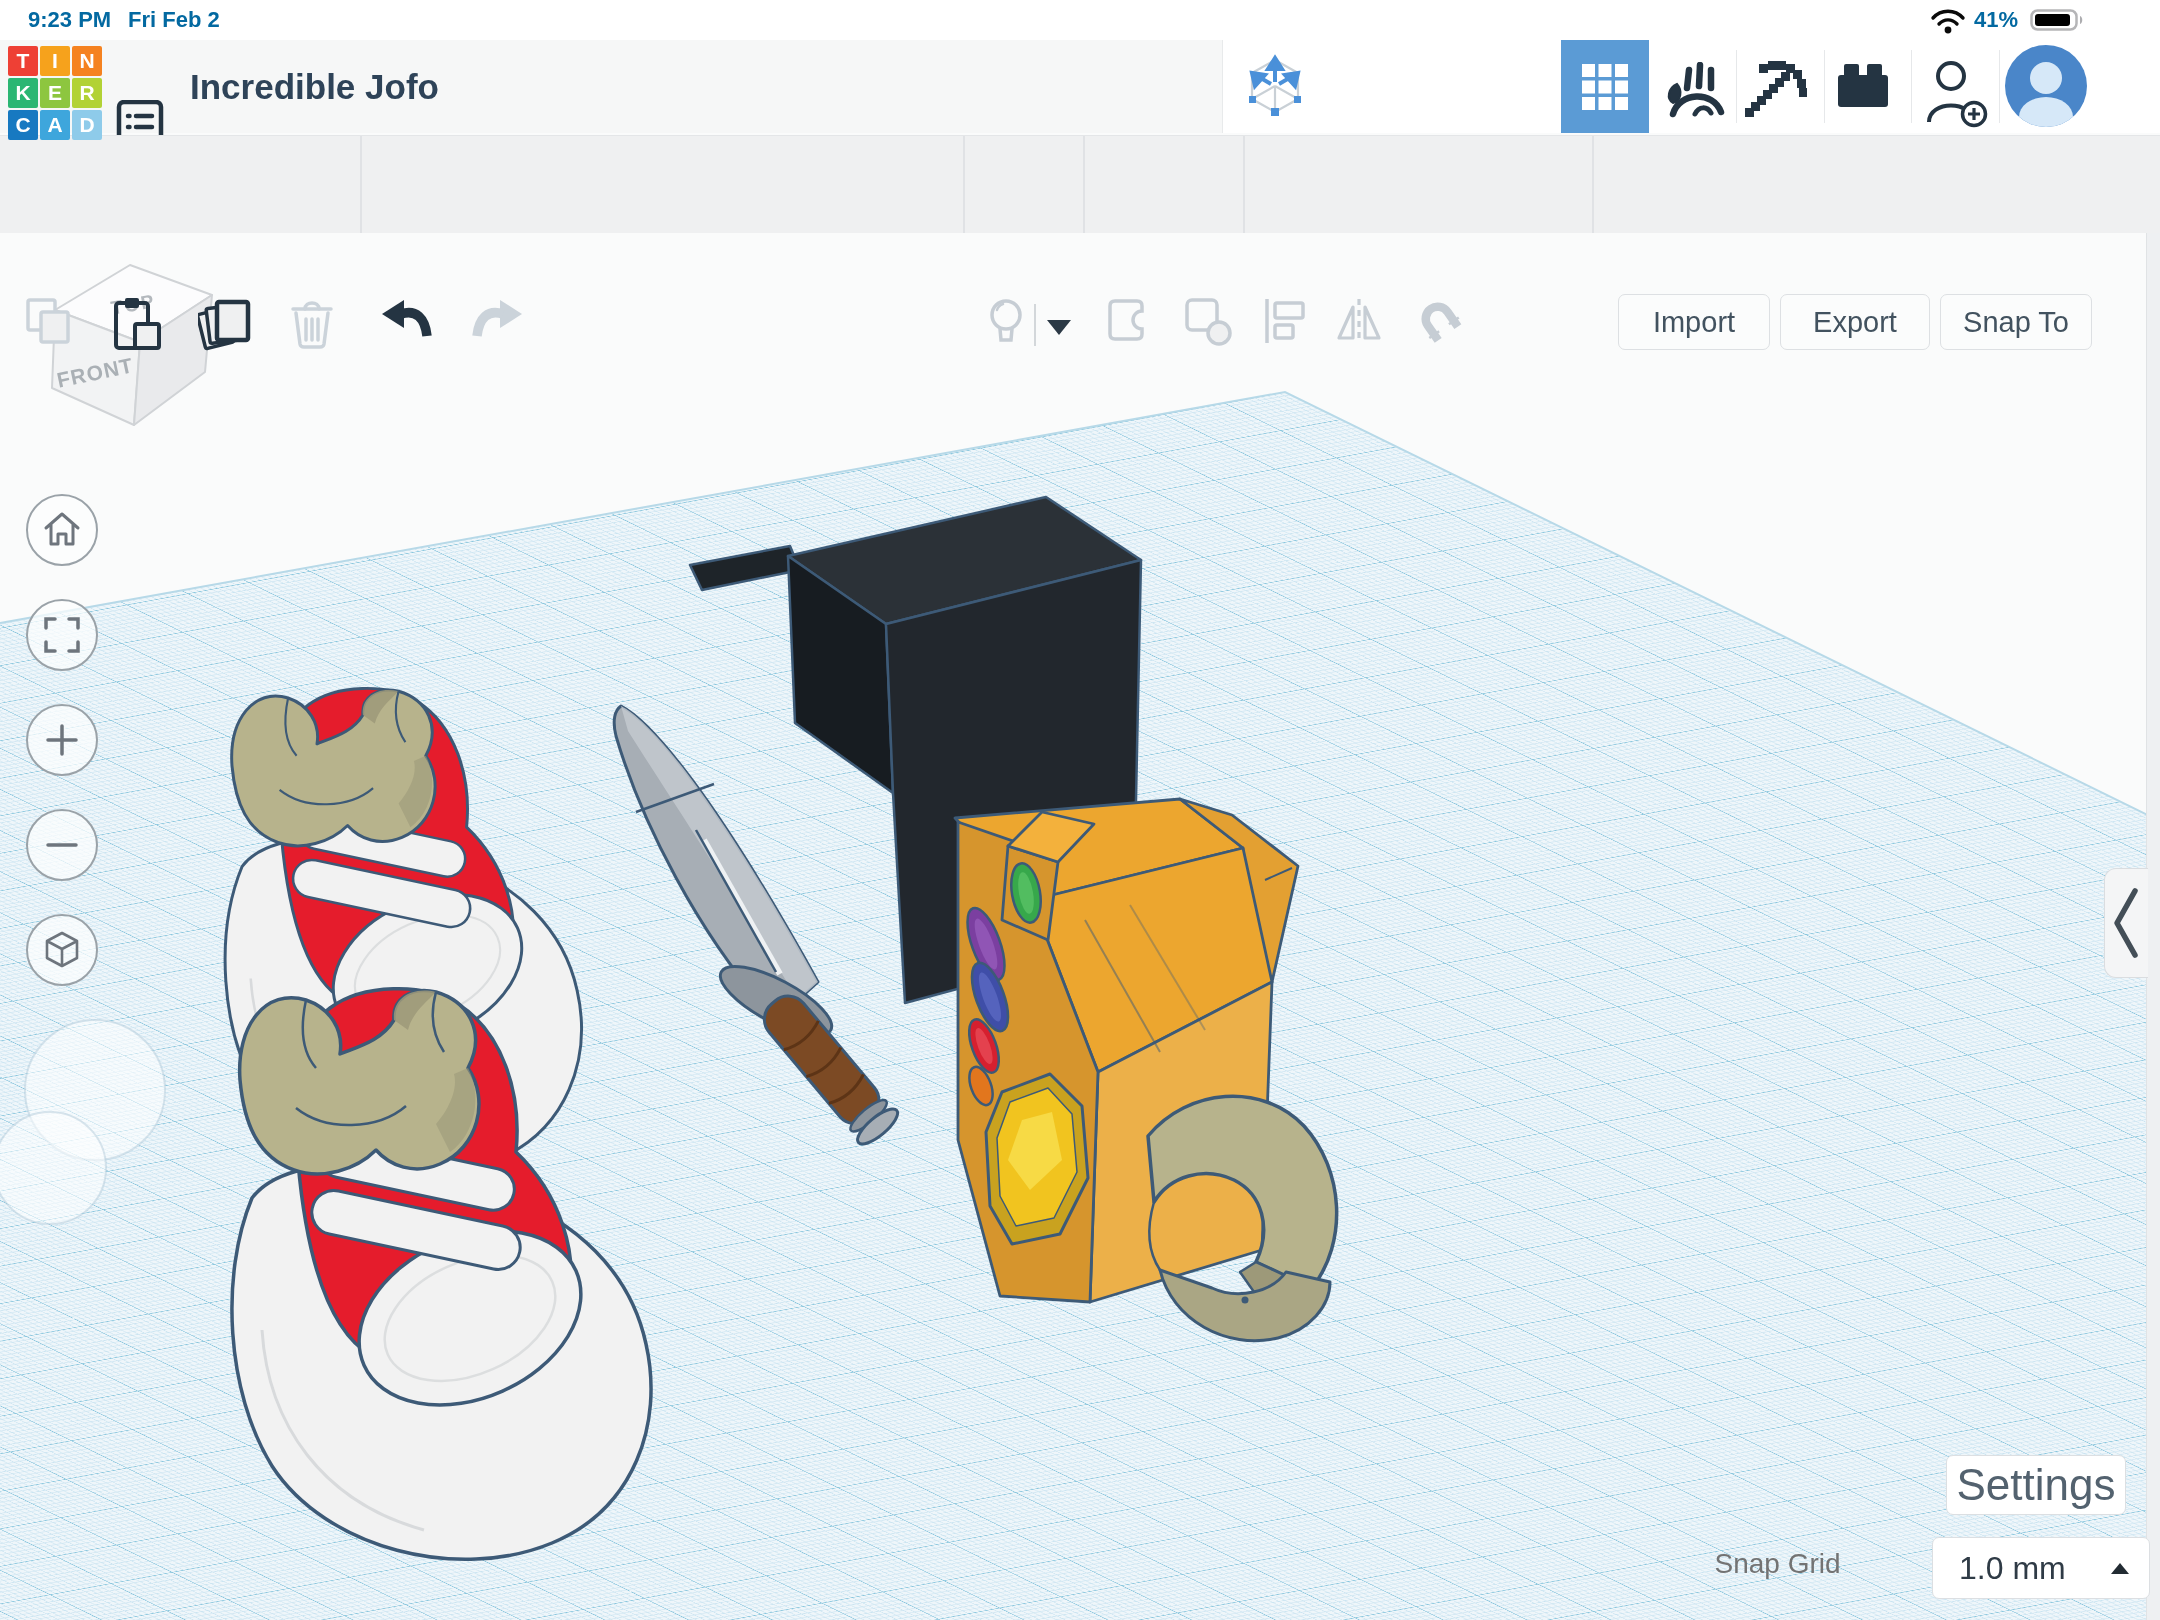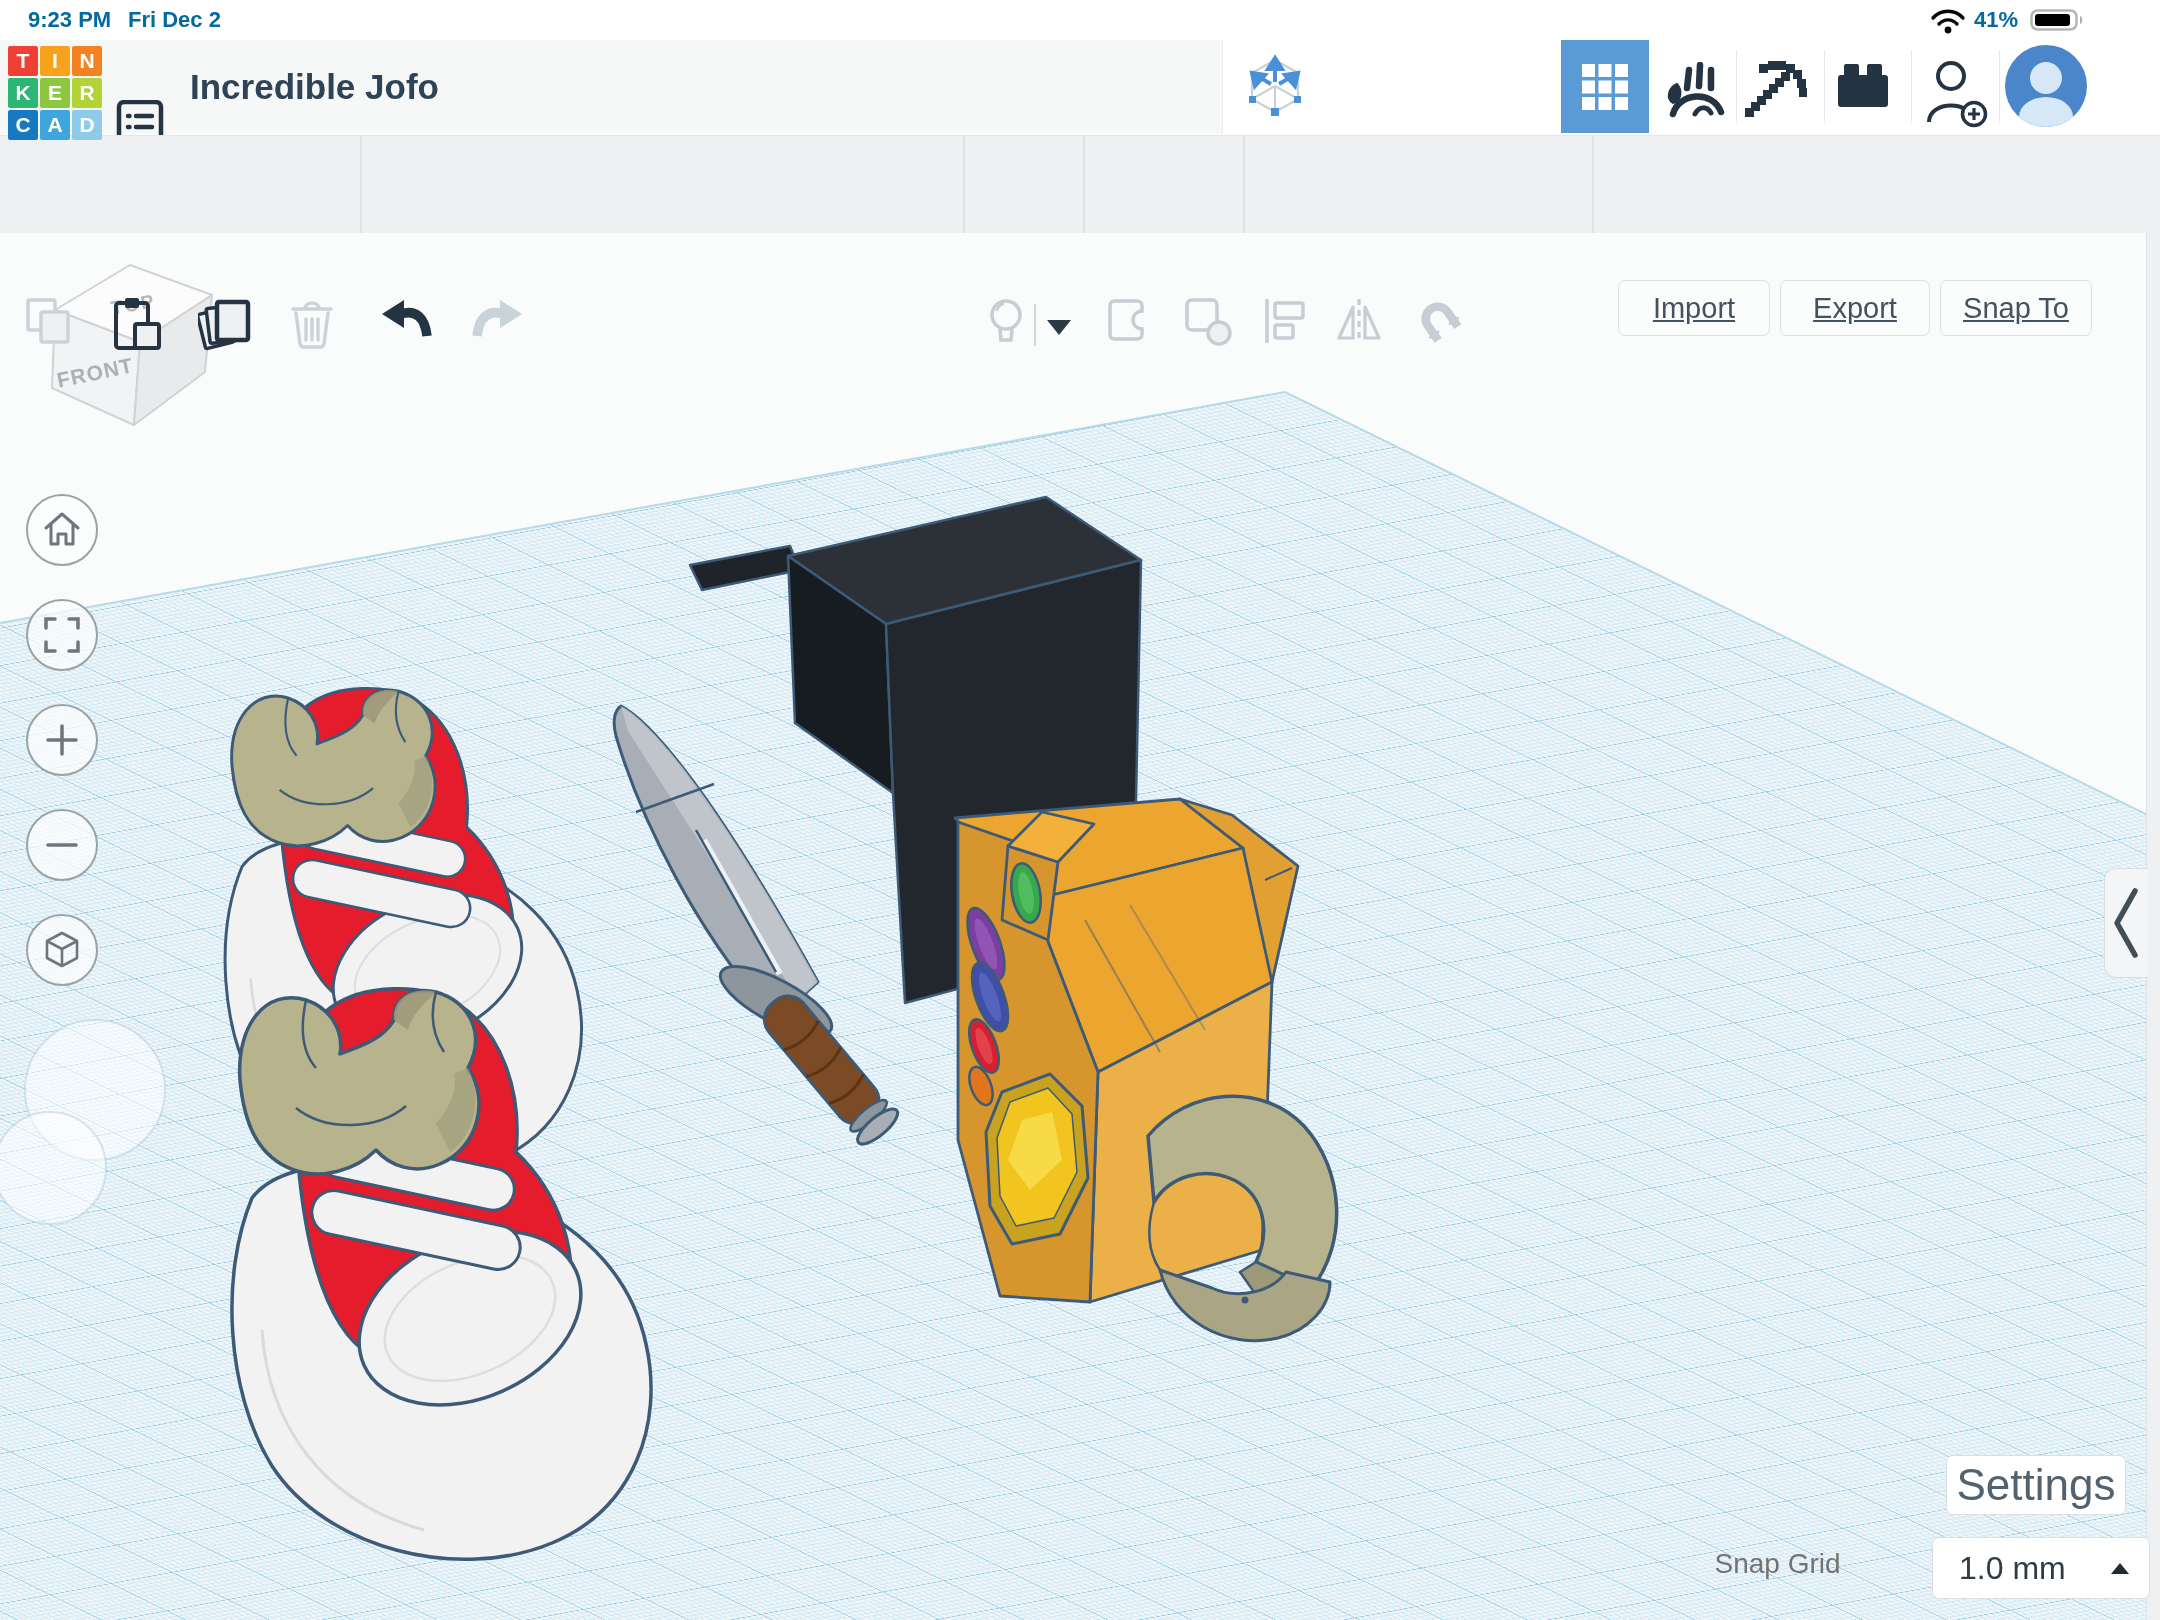--- a/index.html
+++ b/index.html
@@ -24,22 +24,22 @@
   .doc-title{left:190px;top:0;height:93px;line-height:93px;font-size:35px;font-weight:700;color:var(--title-text,#2e4358);}
   .hdr-btn{top:0;height:93px;display:flex;align-items:center;justify-content:center;cursor:pointer;}
   .grid-btn{left:338px;width:88px;background:var(--active-btn,#5b9bd5);}
   .hdr-sep{top:10px;height:73px;width:1px;background:#e6e8ea;}
   .avatar{left:782px;top:5px;width:82px;height:82px;border-radius:50%;background:#4a86c9;overflow:hidden;}
 
   
   .toolbar{top:135px;left:0;width:100%;height:97px;background:var(--toolbar-bg,#eff0f1);border-top:1px solid #e4e6e8;z-index:55;}
   .tb-sep{top:0;height:97px;width:2px;background:#e0e2e5;}
   .tb-icon{top:160px;cursor:pointer;}
-  .tb-btn{top:144px;height:54px;background:var(--btn-bg,#fbfcfc);border:1.5px solid var(--btn-border,#dde0e3);
-    border-radius:7px;font-size:29px;color:var(--btn-text,#42525f);display:flex;align-items:center;justify-content:center;cursor:pointer;text-decoration:underline;}
+  .tb-btn{top:158px;height:54px;background:var(--btn-bg,#fbfcfc);border:1.5px solid var(--btn-border,#dde0e3);
+    border-radius:7px;font-size:29px;color:var(--btn-text,#42525f);display:flex;align-items:center;justify-content:center;cursor:pointer;}
 
   
   .canvas{top:232px;left:0;right:0;bottom:0;z-index:10;}
   .scene-svg{top:0;left:0;z-index:1;}
   .nav-btn{width:68px;height:68px;border-radius:50%;border:2.5px solid #9aa2a8;background:rgba(252,253,253,.72);
     display:flex;align-items:center;justify-content:center;z-index:12;cursor:pointer;}
   .viewcube{left:30px;top:15px;z-index:12;cursor:pointer;}
 
   .right-strip{left:2146px;top:0;bottom:0;width:14px;background:#eef0f2;border-left:1px solid #e0e3e5;z-index:11;}
   .panel-tab{left:2104px;top:636px;width:43px;height:108px;background:#f4f5f6;border:1px solid #dadde0;border-right:none;
@@ -51,21 +51,21 @@
   .snap-dd{left:1932px;top:1305px;width:216px;height:60px;background:#fff;border:1.5px solid #dcdfe2;border-radius:7px;
     display:flex;align-items:center;z-index:12;cursor:pointer;gap:22px;}
   .snap-dd .val{margin-left:26px;font-size:32px;color:#2f3b46;flex:1;}
   .caret-up{width:0;height:0;border-left:9px solid transparent;border-right:9px solid transparent;border-bottom:11px solid #222b33;margin-right:20px;}
 </style>
 </head>
 <body>
 
 <div class="abs status-bar">
   <div class="abs status-text" style="left:28px">9:23 PM</div>
-  <div class="abs status-text status-date" style="left:128px">Fri Dec 2</div>
+  <div class="abs status-text status-date" style="left:128px">Fri Feb 2</div>
   <svg class="abs" style="left:1930px;top:6px" width="36" height="28" viewBox="0 0 36 28">
     <path d="M3,12 C11,3 25,3 33,12" stroke="#0a0a0a" stroke-width="3.4" fill="none" stroke-linecap="round"></path>
     <path d="M9,18 C14,12.5 22,12.5 27,18" stroke="#0a0a0a" stroke-width="3.4" fill="none" stroke-linecap="round"></path>
     <circle cx="18" cy="24" r="3.4" fill="#0a0a0a"></circle>
   </svg>
   <div class="abs status-text" style="left:1974px">41%</div>
   <svg class="abs" style="left:2030px;top:6px" width="58" height="28" viewBox="0 0 58 28">
     <rect x="1.5" y="4.5" width="45" height="19" rx="6" fill="none" stroke="rgba(60,60,67,0.38)" stroke-width="2.5"></rect>
     <rect x="5" y="8" width="35" height="12" rx="3" fill="#000"></rect>
     <path d="M50,10 C53,11 53,17 50,18 Z" fill="rgba(60,60,67,0.42)"></path>

